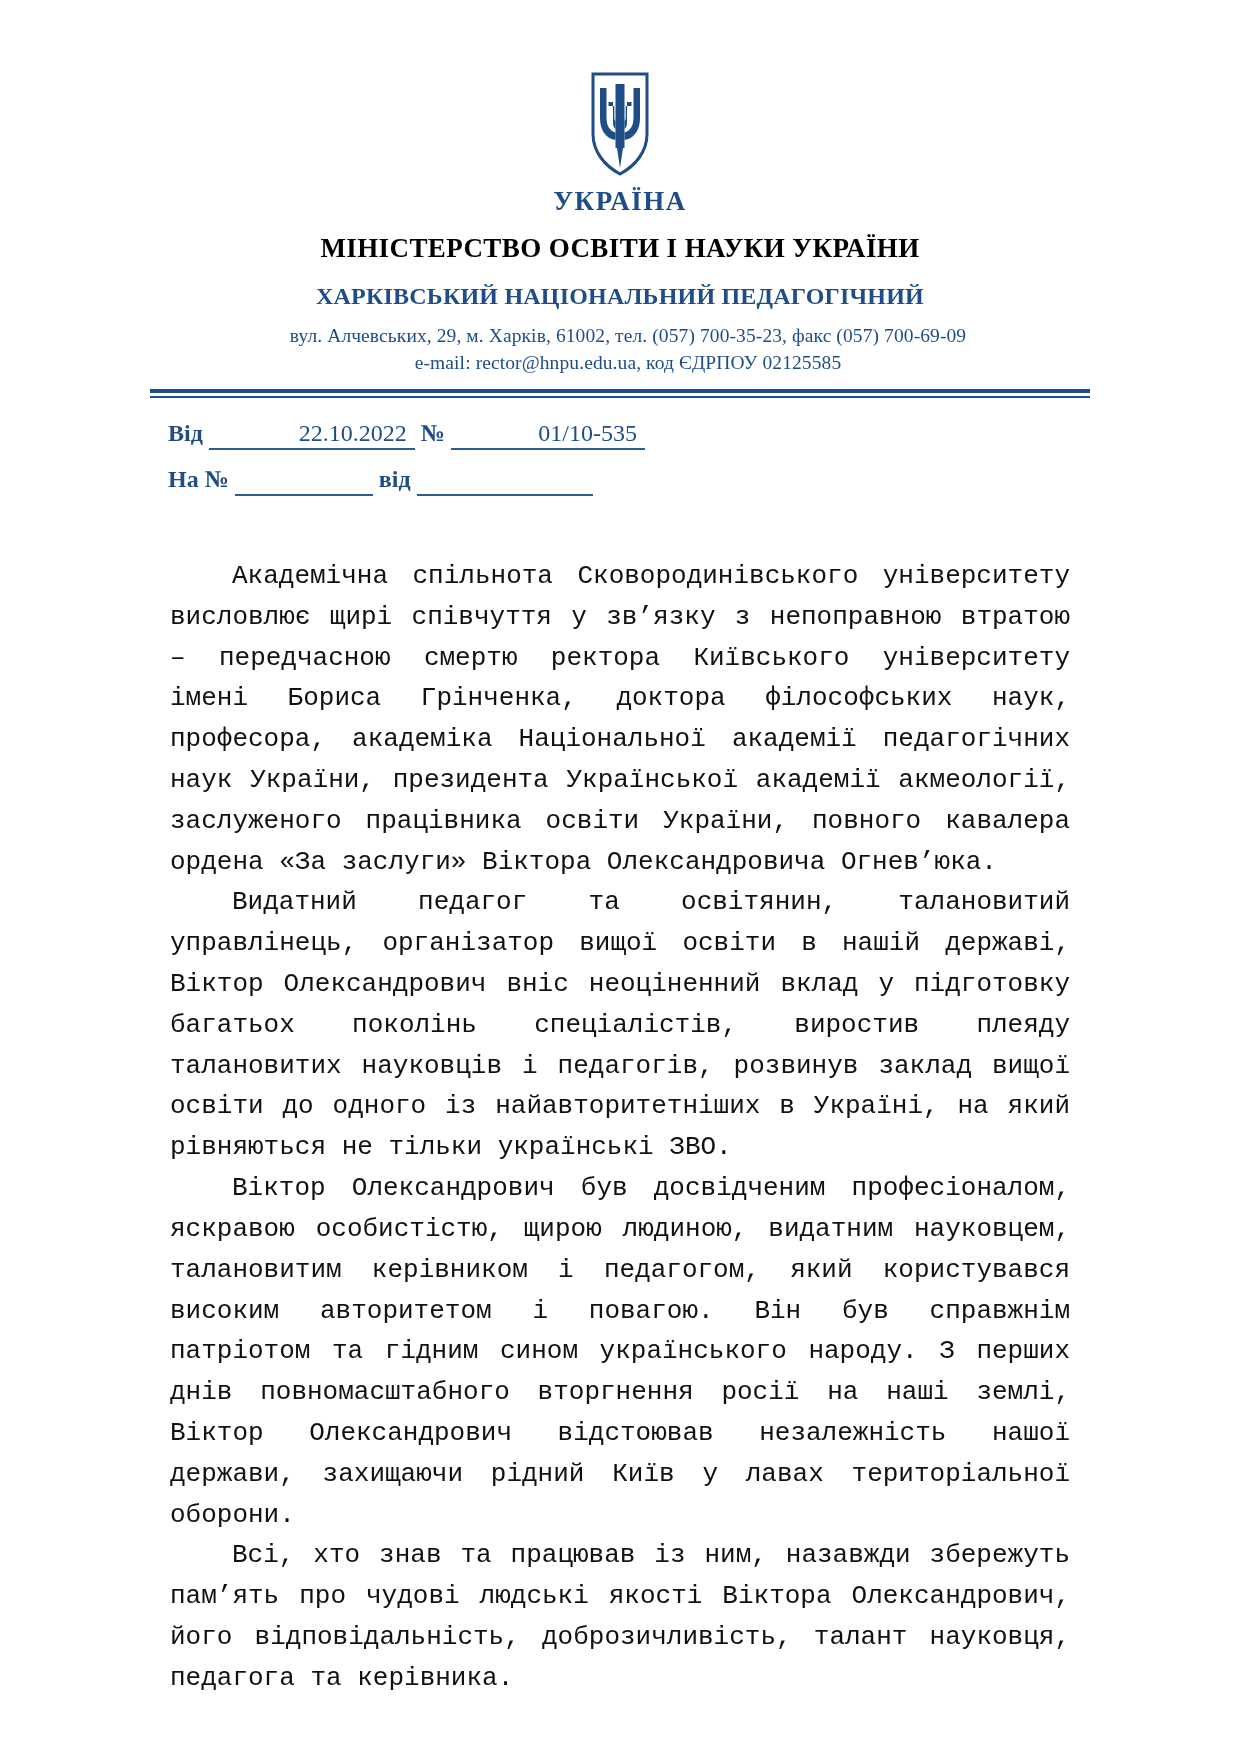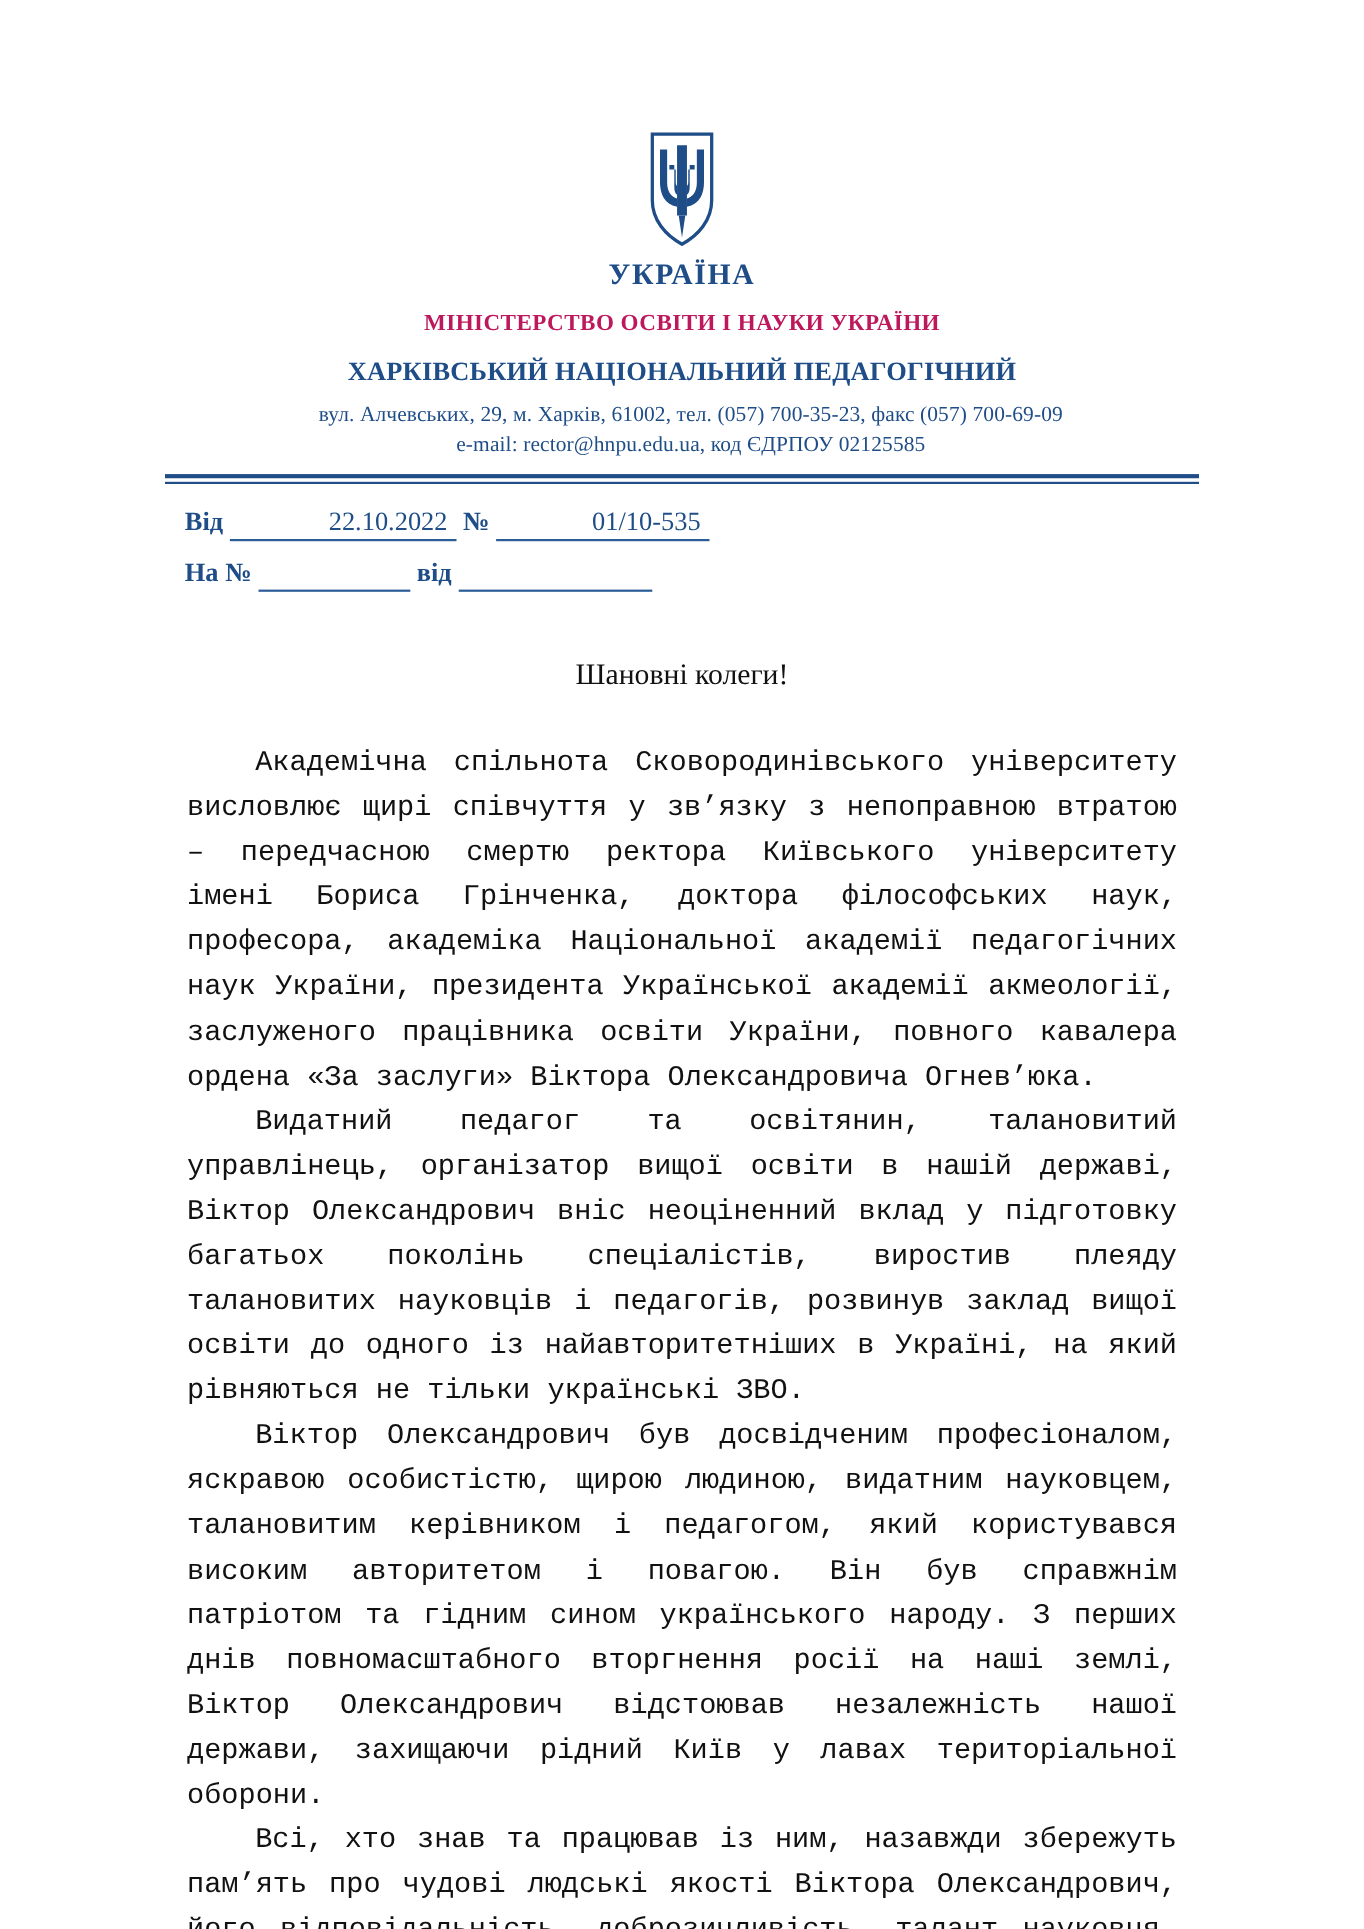--- a/index.html
+++ b/index.html
@@ -19,21 +19,21 @@
 
   .page {
     position: absolute;
     inset: 0;
     padding: 0;
   }
 
   
   .letterhead {
     width: 1240px;
-    padding-top: 120px;
+    padding-top: 72px;
     text-align: center;
   }
 
   .emblem {
     display: block;
     margin: 0 auto 10px auto;
     width: 58px;
     height: 104px;
   }
 
@@ -43,23 +43,23 @@
     font-size: 27px;
     letter-spacing: 1.5px;
     color: #1e4d87;
     margin-top: 4px;
     margin-bottom: 16px;
   }
 
   .ministry-name {
     font-family: "Liberation Serif", "DejaVu Serif", serif;
     font-weight: bold;
-    font-size: 21px;
+    font-size: 27px;
     letter-spacing: 0.4px;
-    color: #be185d;
+    color: #000000;
     margin-bottom: 18px;
   }
 
   .university-name {
     font-family: "Liberation Serif", "DejaVu Serif", serif;
     font-weight: bold;
     font-size: 24px;
     line-height: 1.22;
     letter-spacing: 0.2px;
     color: #1e4d87;
@@ -206,21 +206,20 @@
     </div>
     <div class="ref-row">
       <span class="ref-label">На №</span>
       <span class="ref-value w-blank-num">&nbsp;</span>
       <span class="ref-label">від</span>
       <span class="ref-value w-blank-date">&nbsp;</span>
     </div>
   </div>
 
   <div class="body-wrap">
-    <div class="salutation">Шановні колеги!</div>
 
     <p class="para">Академічна спільнота Сковородинівського університету висловлює щирі співчуття у зв’язку з непоправною втратою – передчасною смертю ректора Київського університету імені Бориса Грінченка, доктора філософських наук, професора, академіка Національної академії педагогічних наук України, президента Української академії акмеології, заслуженого працівника освіти України, повного кавалера ордена «За заслуги» Віктора Олександровича Огнев’юка.</p>
     <p class="para">Видатний педагог та освітянин, талановитий управлінець, організатор вищої освіти в нашій державі, Віктор Олександрович вніс неоціненний вклад у підготовку багатьох поколінь спеціалістів, виростив плеяду талановитих науковців і педагогів, розвинув заклад вищої освіти до одного із найавторитетніших в Україні, на який рівняються не тільки українські ЗВО.</p>
     <p class="para">Віктор Олександрович був досвідченим професіоналом, яскравою особистістю, щирою людиною, видатним науковцем, талановитим керівником і педагогом, який користувався високим авторитетом і повагою. Він був справжнім патріотом та гідним сином українського народу. З перших днів повномасштабного вторгнення росії на наші землі, Віктор Олександрович відстоював незалежність нашої держави, захищаючи рідний Київ у лавах територіальної оборони.</p>
     <p class="para">Всі, хто знав та працював із ним, назавжди збережуть пам’ять про чудові людські якості Віктора Олександрович, його відповідальність, доброзичливість, талант науковця, педагога та керівника.</p>
   </div>
 
 </div>
 
 </body></html>

